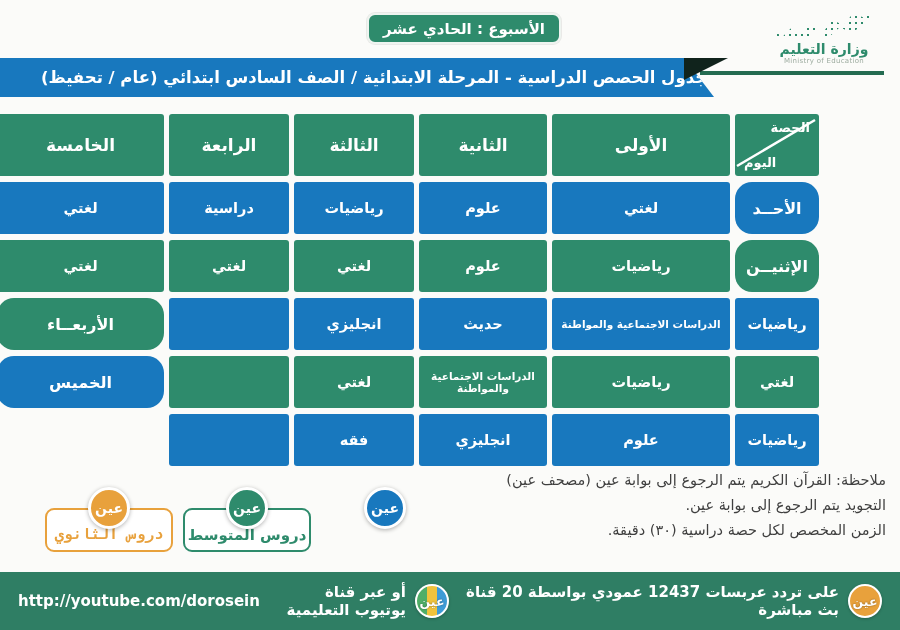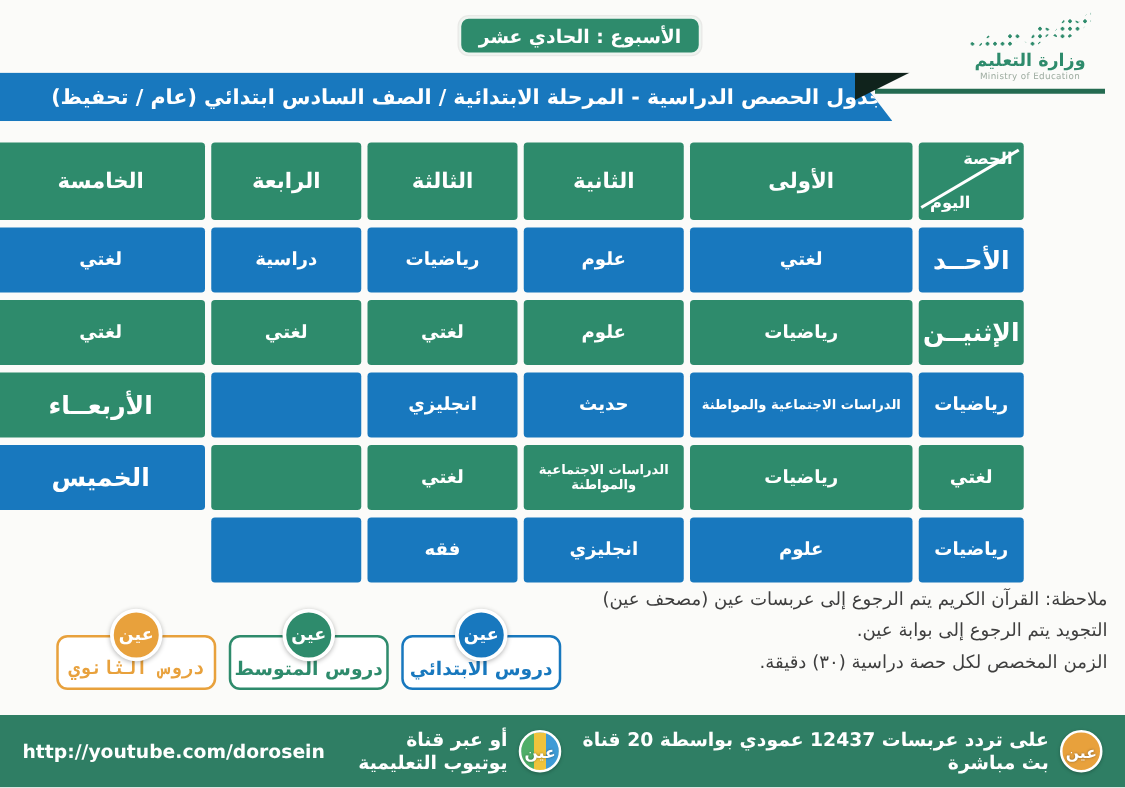--- a/index.html
+++ b/index.html
@@ -52,21 +52,21 @@
     grid-template-rows: 62px repeat(5, 52px);
     column-gap: 5px; row-gap: 6px;
   }
   .cell {
     border-radius: 3px; color: #fff; font-weight: bold; font-size: 14.5px;
     display: flex; align-items: center; justify-content: center; text-align: center;
   }
   .cell.green { background: var(--green); }
   .cell.blue  { background: var(--blue);  }
   .cell.head  { font-size: 17px; }
-  .cell.day   { font-size: 20px; }
+  .cell.day   { font-size: 16px; border-radius: 17px; }
   .cell.tiny  { font-size: 10.5px; }
   .corner { position: relative; background: var(--green); }
   .corner svg { position: absolute; inset: 0; width: 100%; height: 100%; }
   .corner .c-top    { position: absolute; top: 6px; right: 9px;  font-size: 13px; font-weight: bold; }
   .corner .c-bottom { position: absolute; bottom: 6px; left: 9px; font-size: 13px; font-weight: bold; }
 
   
   .notes {
     position: absolute; top: 468px; right: 14px; direction: rtl; text-align: right;
     color: #3f3f3f; font-size: 14.5px; line-height: 25px;
@@ -168,28 +168,27 @@
       <div class="cell green"></div>
       <div class="cell day blue">الخميس</div>
       <div class="cell blue">رياضيات</div>
       <div class="cell blue">علوم</div>
       <div class="cell blue">انجليزي</div>
       <div class="cell blue">فقه</div>
       <div class="cell blue"></div>
     </div>
 
   <div class="notes" id="notes">
-      <div>ملاحظة: القرآن الكريم يتم الرجوع إلى عربسات عين (مصحف عين)</div>
+      <div>ملاحظة: القرآن الكريم يتم الرجوع إلى بوابة عين (مصحف عين)</div>
       <div>التجويد يتم الرجوع إلى بوابة عين.</div>
       <div>الزمن المخصص لكل حصة دراسية (٣٠) دقيقة.</div>
     </div>
 
   <div class="badges" id="badges">
       <div class="badge">
-        <div class="b-box" style="border-color: rgb(24, 120, 190); color: rgb(24, 120, 190);">دروس الابتدائي</div>
         <div class="b-circle" style="background: rgb(24, 120, 190);">عين</div>
       </div>
       <div class="badge">
         <div class="b-box" style="border-color: rgb(46, 139, 108); color: rgb(46, 139, 108);">دروس المتوسط</div>
         <div class="b-circle" style="background: rgb(46, 139, 108);">عين</div>
       </div>
       <div class="badge">
         <div class="b-box" style="border-color: rgb(232, 161, 60); color: rgb(232, 161, 60); font-family: Liberation Mono, monospace;">دروس الثانوي</div>
         <div class="b-circle" style="background: rgb(232, 161, 60);">عين</div>
       </div>

